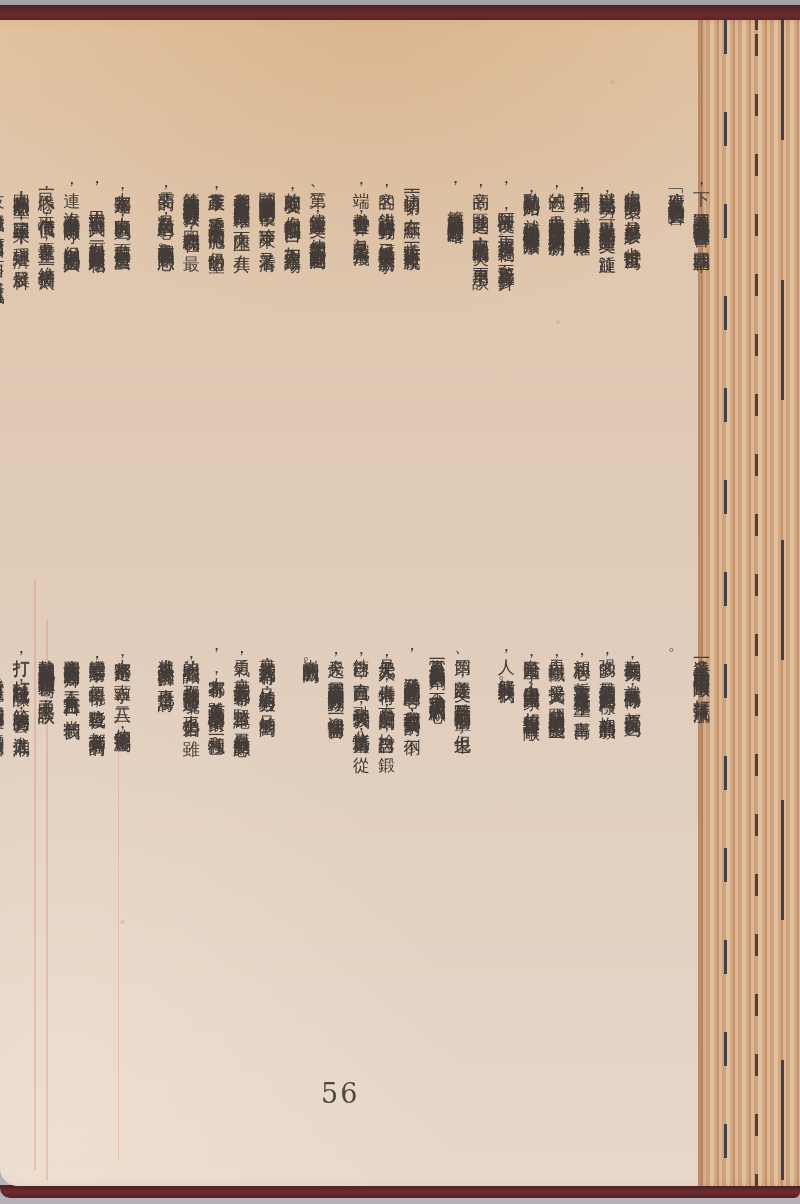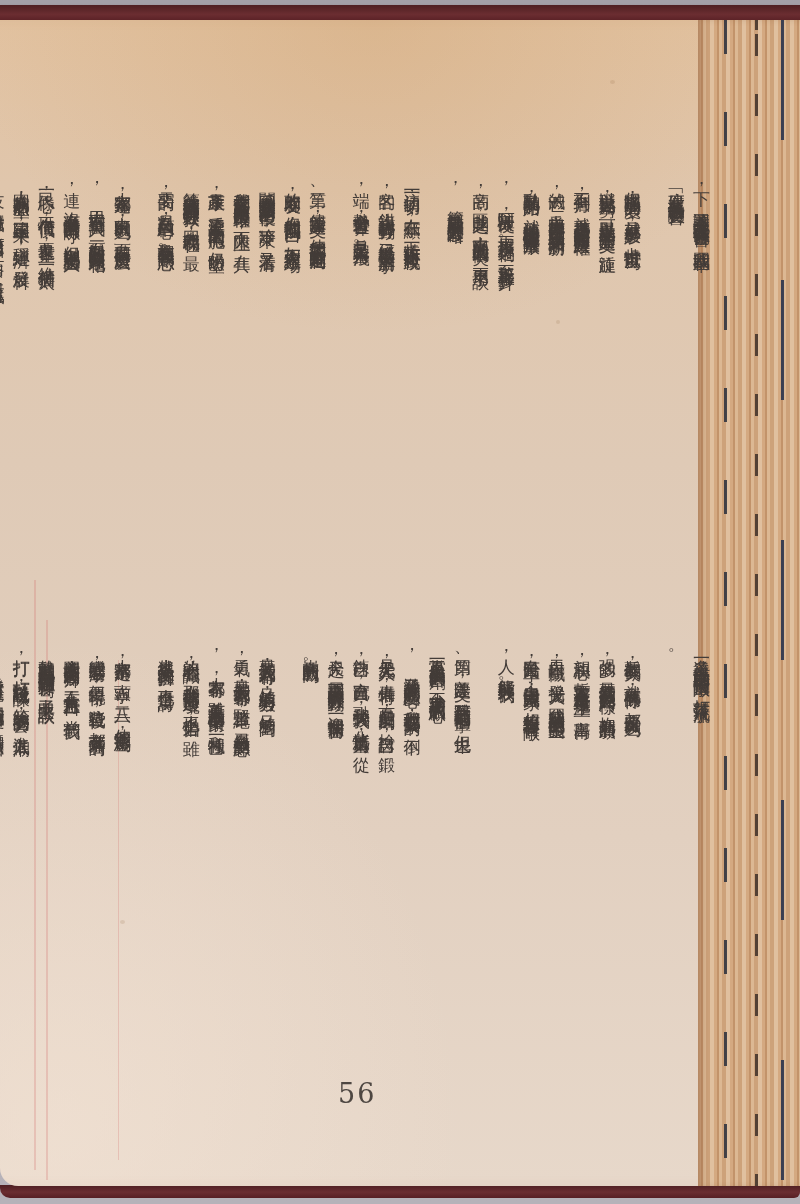--- a/index.html
+++ b/index.html
@@ -48,21 +48,21 @@
     color:var(--ink,#433c38);
     font-size:17px;letter-spacing:1.3px;line-height:25.3px;
     text-align:start;
   }
   .band.top{top:179px;}
   .band.bottom{top:646px;}
   .band .col{white-space:pre;}
   .band .col.indent{padding-block-start:18.3px;}
   
   .page-number{
-    position:absolute;left:338px;top:1078px;
+    position:absolute;left:321px;top:1078px;
     font-family:"DejaVu Serif",serif;font-size:27px;color:#4e4742;letter-spacing:2px;
   }
   
   .spot{position:absolute;border-radius:50%;background:rgba(150,110,70,.18);}
   .spot.s1{left:610px;top:60px;width:5px;height:4px;}
   .spot.s2{left:556px;top:300px;width:4px;height:4px;}
   .spot.s3{left:120px;top:900px;width:5px;height:4px;}
 </style>
 </head>
 <body style="--backdrop: #aba8b0; --ink: #433c38;">

